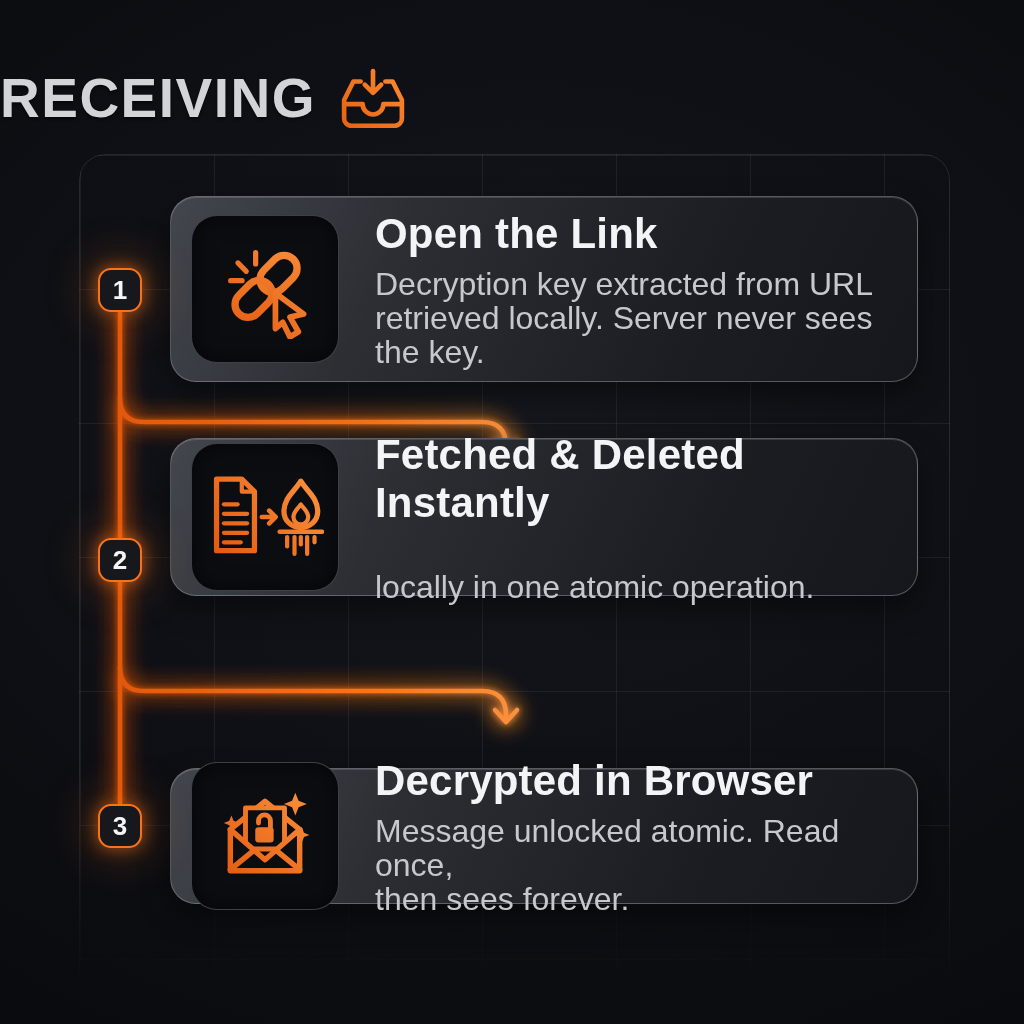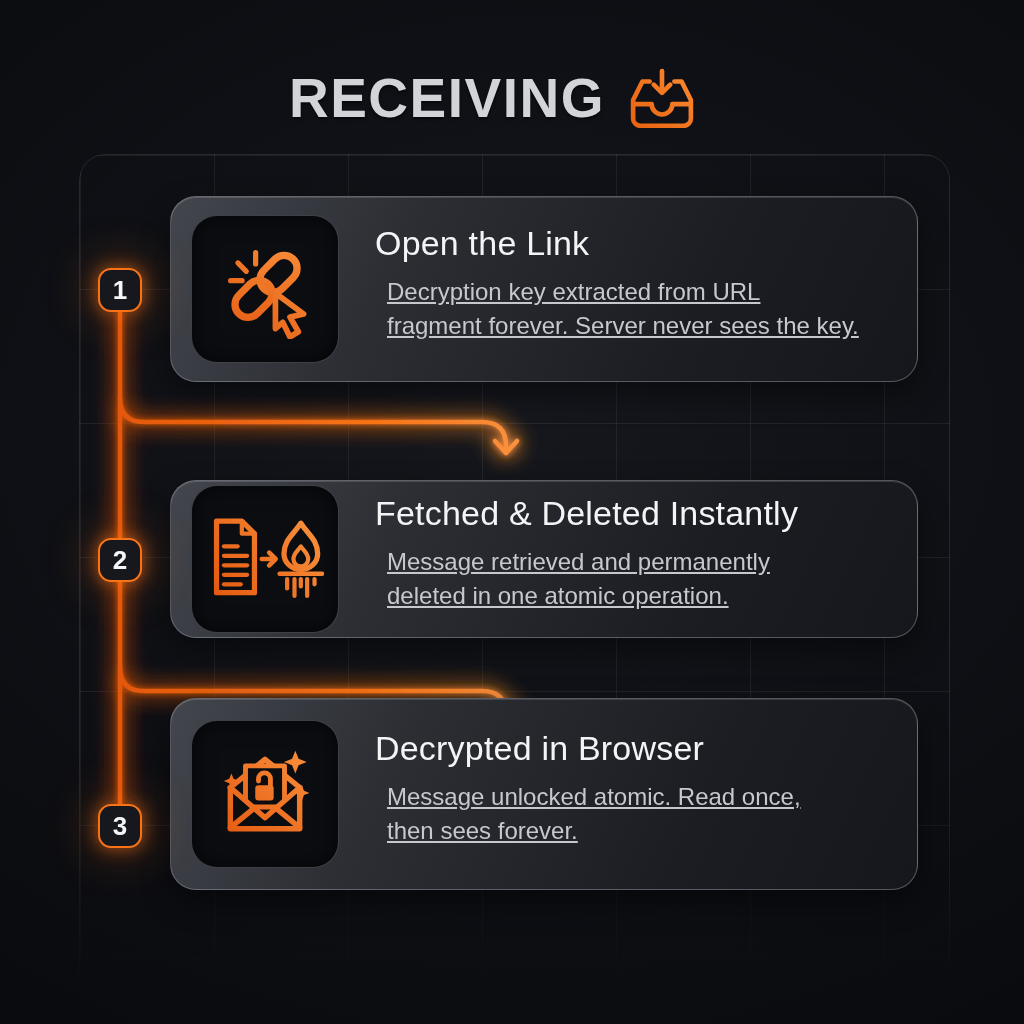--- a/index.html
+++ b/index.html
@@ -16,21 +16,21 @@
     border-radius:26px 26px 0 0;
     background-image:
       linear-gradient(rgba(255,255,255,0.065) 1px, transparent 1px),
       linear-gradient(90deg, rgba(255,255,255,0.065) 1px, transparent 1px);
     background-size:134px 134px;
     -webkit-mask-image:linear-gradient(to bottom,#000 0%,#000 70%,transparent 97%);
     mask-image:linear-gradient(to bottom,#000 0%,#000 70%,transparent 97%);
   }
   .header{
     position:absolute;left:0;top:66px;width:984px;height:64px;
-    display:flex;align-items:center;justify-content:center;gap:24px;
+    display:flex;align-items:center;gap:24px;
   }
   .header h1{
     margin:0;font-size:55px;font-weight:bold;letter-spacing:1.5px;
     color:#d3d4d7;text-shadow:0 2px 3px rgba(0,0,0,0.6);
   }
   .connectors{position:absolute;left:0;top:0;width:1024px;height:1024px;pointer-events:none;}
   .badge{
     position:absolute;left:98px;width:44px;height:44px;border-radius:13px;
     background:#17181d;border:2px solid #f97316;box-sizing:border-box;
     display:flex;align-items:center;justify-content:center;
@@ -42,30 +42,30 @@
   .card{
     position:absolute;left:170px;width:748px;box-sizing:border-box;
     border-radius:26px;
     background:linear-gradient(115deg,#43464d 0%,#2c2e34 30%,#1b1d22 70%,#16171c 100%);
     border:1px solid rgba(150,155,165,0.48);
     box-shadow:0 12px 30px rgba(0,0,0,0.45), inset 0 1px 0 rgba(255,255,255,0.14);
     display:flex;align-items:center;gap:36px;padding:0 26px 0 20px;
     z-index:4;
   }
   .card.c1{top:196px;height:186px}
-  .card.c2{top:480px;height:158px}
-  .card.c3{top:698px;height:192px}
+  .card.c2{top:438px;height:158px}
+  .card.c3{top:768px;height:136px}
   .tile{
     flex:0 0 auto;width:148px;height:148px;border-radius:26px;
     background:#0c0d11;border:1px solid rgba(130,135,147,0.42);
     box-sizing:border-box;box-shadow:inset 0 0 22px rgba(0,0,0,0.65);
     display:flex;align-items:center;justify-content:center;
   }
-  .txt h2{margin:0 0 9px 0;font-size:34px;font-weight:normal;color:#f3f4f6;letter-spacing:0.2px;}
-  .txt p{margin:12px;font-size:24px;line-height:34px;color:#c6c8cd;text-decoration:underline;}
+  .txt h2{margin:0 0 9px 0;font-size:42px;font-weight:bold;color:#f3f4f6;letter-spacing:0.2px;}
+  .txt p{margin:0;font-size:32px;line-height:34px;color:#c6c8cd;}
 </style>
 </head>
 <body>
 
 <div class="stage">
 
   <div class="bg-grid"></div>
 
   <svg class="connectors" viewBox="0 0 1024 1024">
     <defs>
@@ -136,21 +136,21 @@
           <rect x="17" y="45" width="40" height="25" rx="12.5" stroke-width="7" transform="rotate(-45 37 57.5)"></rect>
           <path d="M15 40 H26" stroke-width="5"></path>
           <path d="M22 23 L30 31" stroke-width="5"></path>
           <path d="M39 13 V24" stroke-width="5"></path>
           <path d="M58 52 L85 72 L72 75 L80 89 L72 94 L65 80 L58 86 Z" stroke-width="5.5"></path>
         </g>
       </svg>
     </div>
     <div class="txt">
       <h2>Open the Link</h2>
-      <p><span>Decryption key extracted from URL</span><br><span>fragment forever. Server never sees the key.</span></p>
+      <p><span>Decryption key extracted from URL</span><br><span>retrieved locally. Server never sees the key.</span></p>
     </div>
   </section>
 
   <section class="card c2">
     <div class="tile">
       <svg width="118" height="90" viewBox="0 0 112 84">
         <defs>
           <linearGradient id="g2" x1="0" y1="84" x2="112" y2="0" gradientUnits="userSpaceOnUse">
             <stop offset="0" stop-color="#E2540C"></stop>
               <stop offset="1" stop-color="#FB9540"></stop>
@@ -172,21 +172,21 @@
           <path d="M77 61 V70" stroke-width="4"></path>
           <path d="M84 61 V77" stroke-width="4"></path>
           <path d="M90 61 V68" stroke-width="4"></path>
           <path d="M96 61 V77" stroke-width="4"></path>
           <path d="M103 61 V66" stroke-width="4"></path>
         </g>
       </svg>
     </div>
     <div class="txt">
       <h2>Fetched &amp; Deleted Instantly</h2>
-      <p><span>Message retrieved and permanently</span><br><span>deleted in one atomic operation.</span></p>
+      <p><br><span>locally in one atomic operation.</span></p>
     </div>
   </section>
 
   <section class="card c3">
     <div class="tile">
       <svg width="104" height="104" viewBox="0 0 96 96">
         <defs>
           <linearGradient id="g3" x1="0" y1="96" x2="96" y2="0" gradientUnits="userSpaceOnUse">
             <stop offset="0" stop-color="#E2540C"></stop>
               <stop offset="1" stop-color="#FB9540"></stop>

